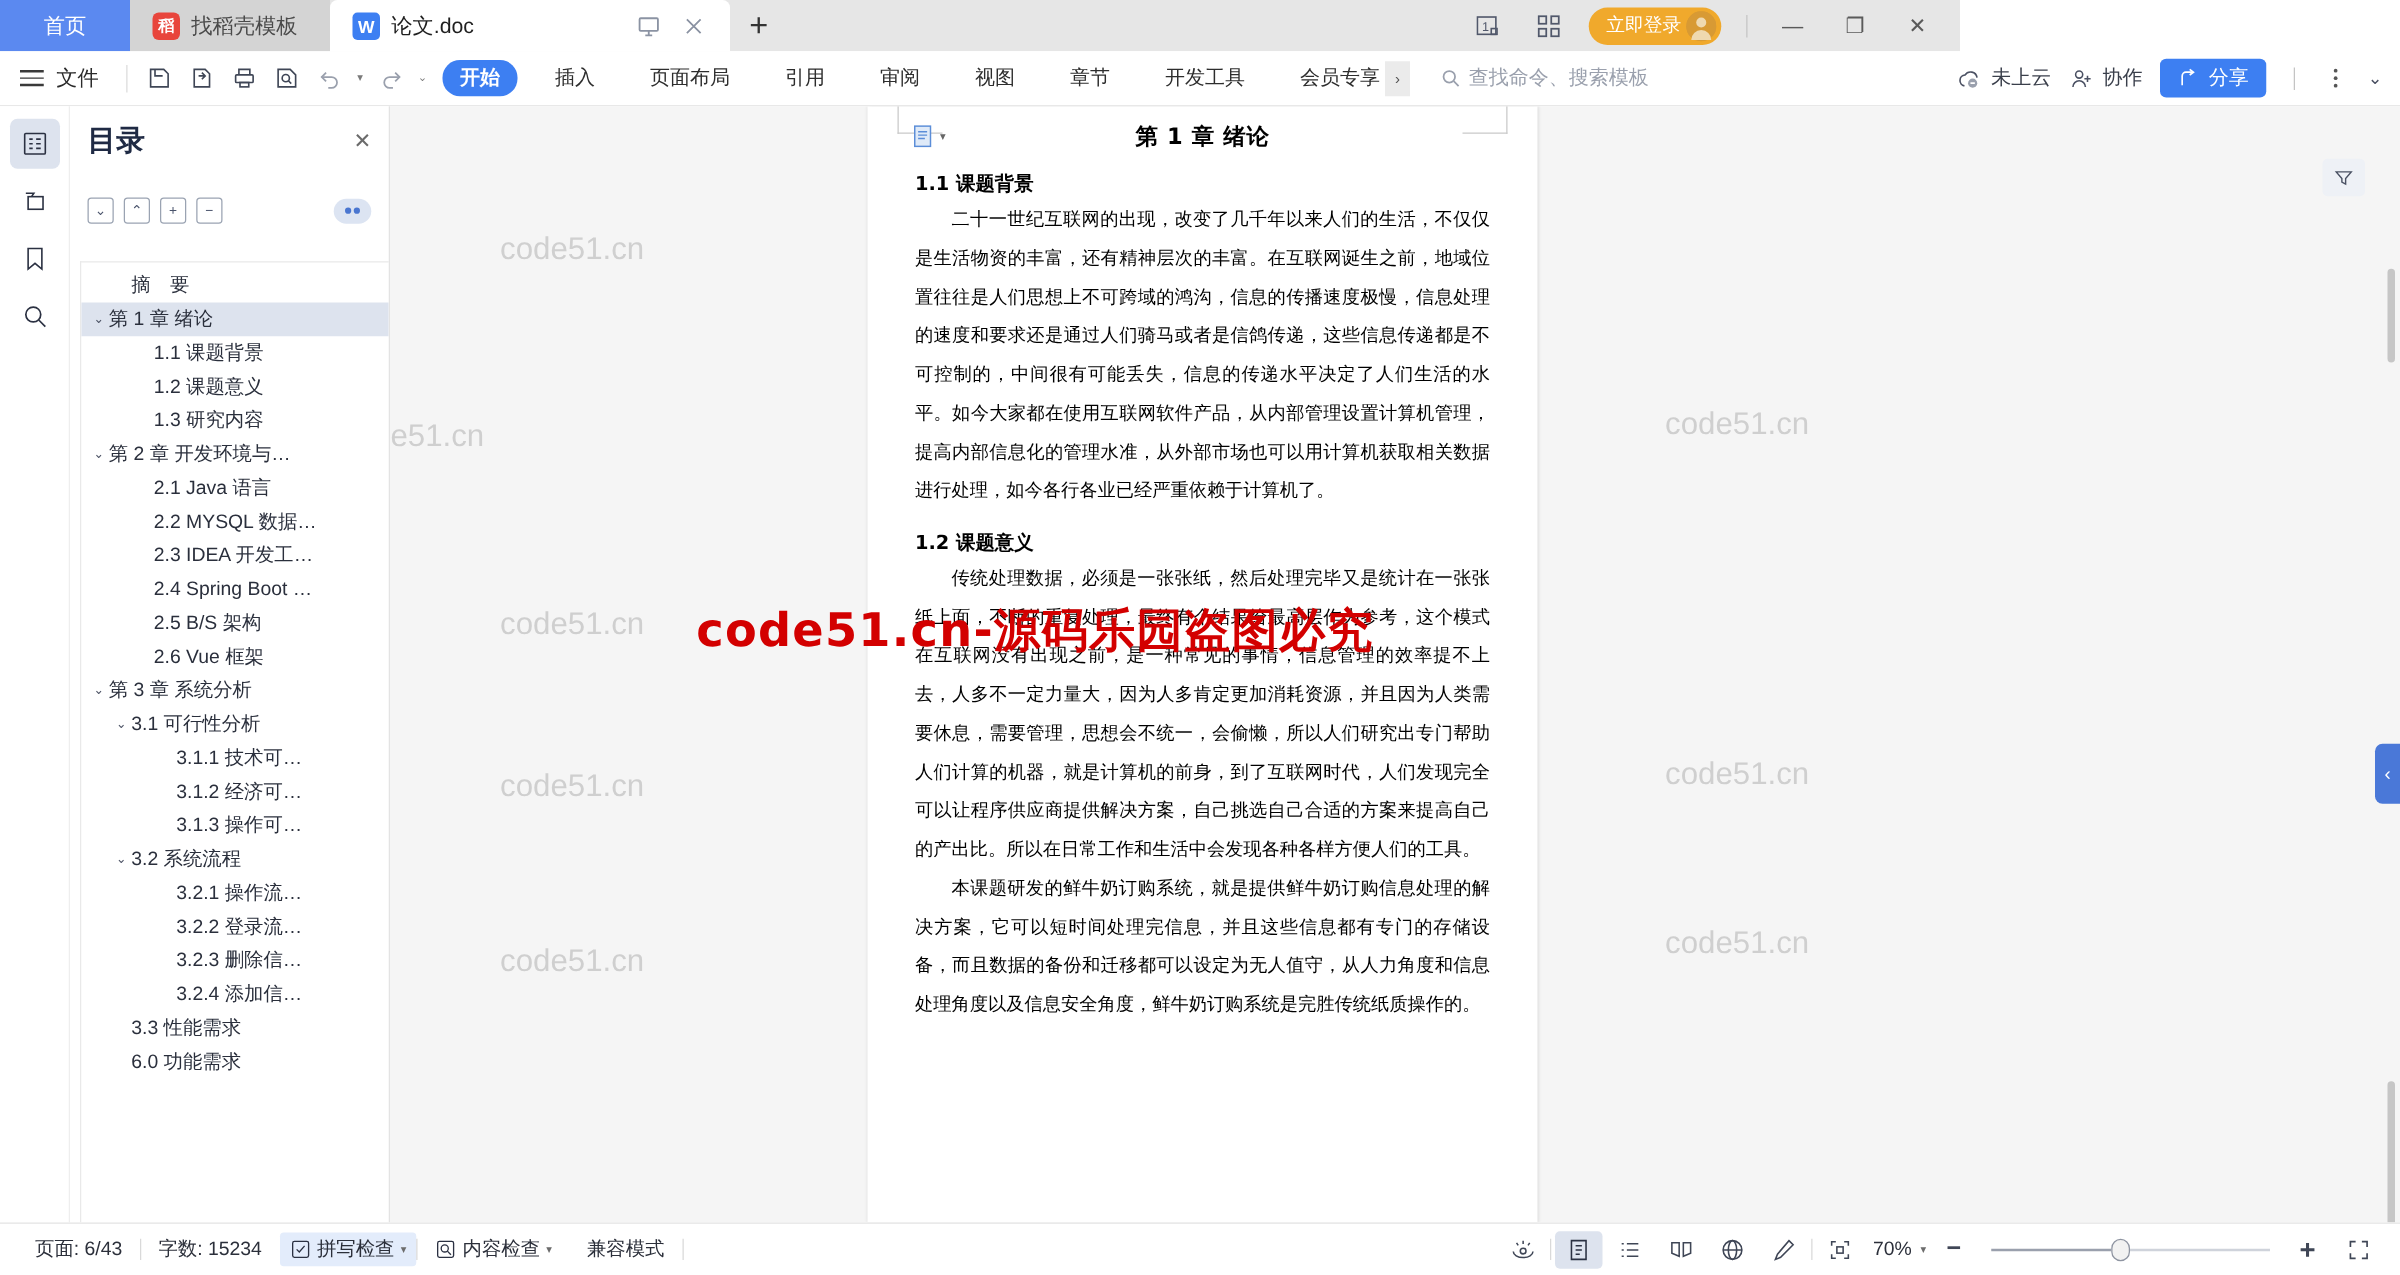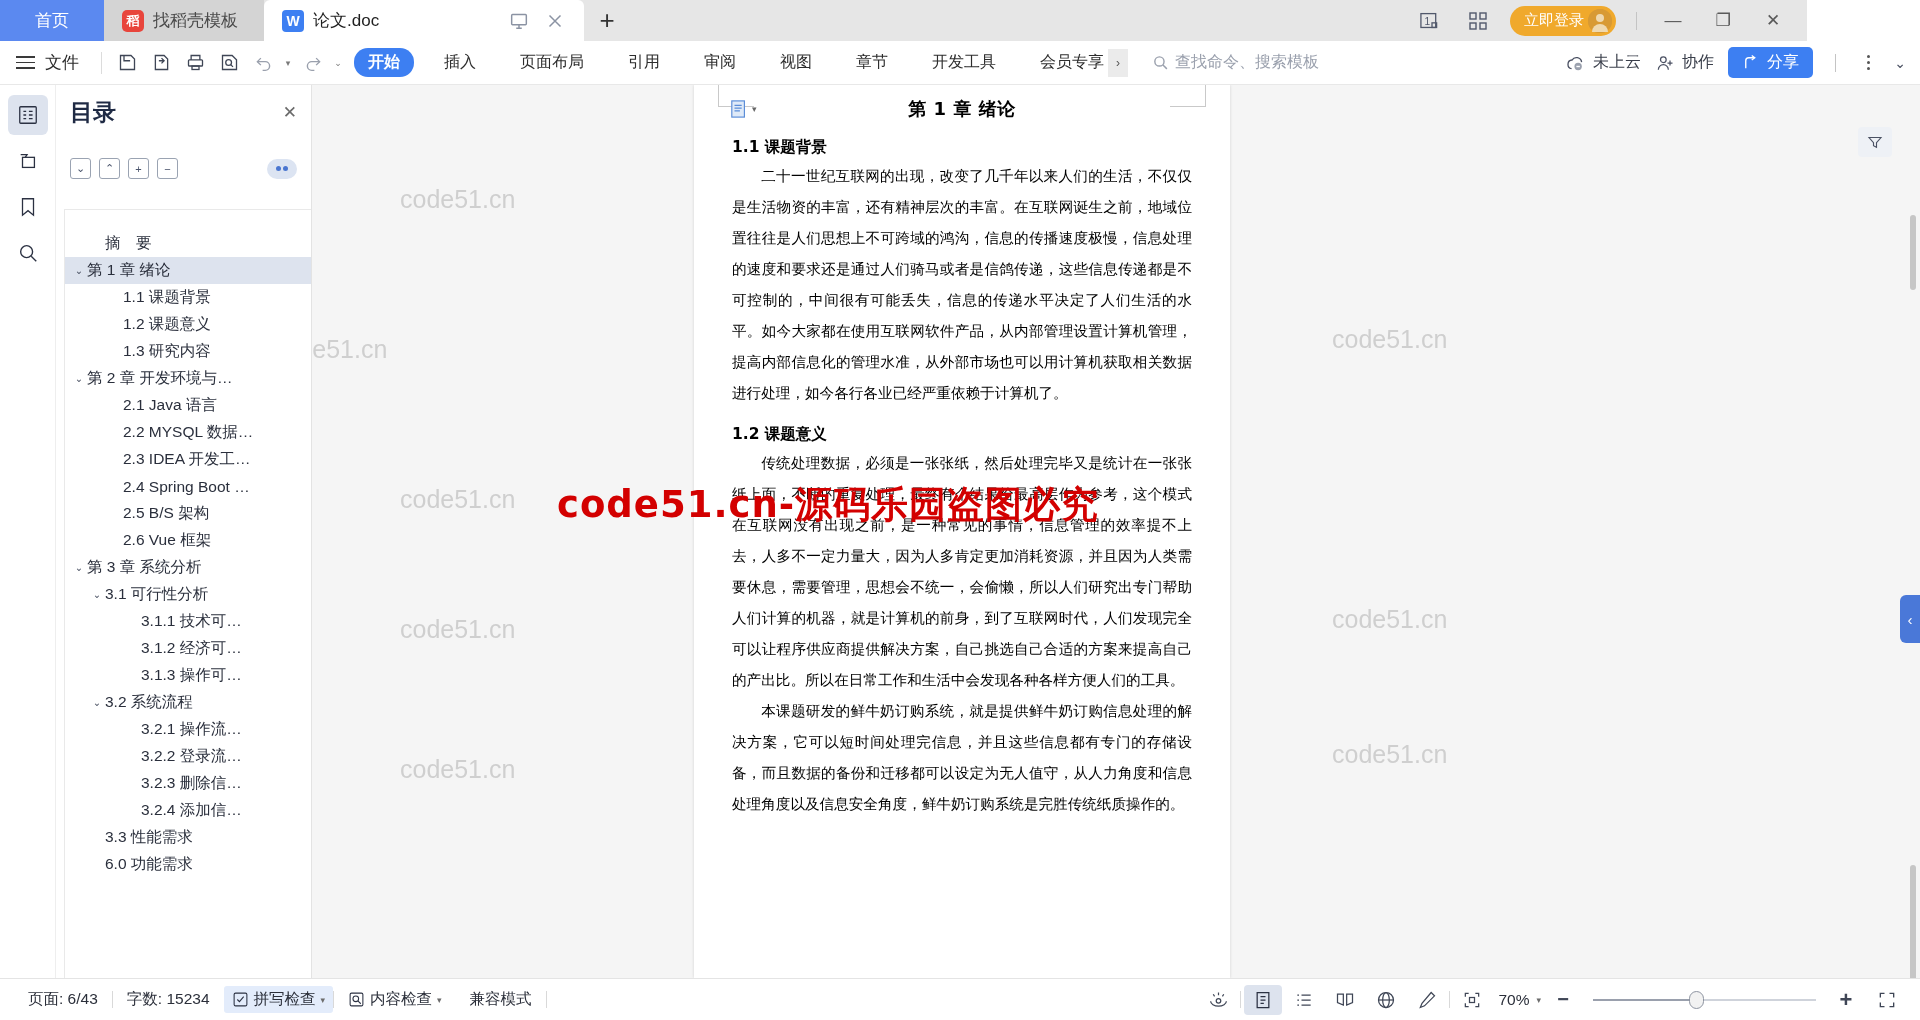--- a/index.html
+++ b/index.html
@@ -5,21 +5,21 @@
   * { box-sizing: border-box; margin: 0; padding: 0; }
   html, body {
     width: 1920px; height: 1020px;
     font-family: "Liberation Sans", "DejaVu Sans", sans-serif;
     background: #fff; overflow: hidden;
   }
   body { position: relative; }
 
   
   #tabbar {
-    position: absolute; left: 0; top: 0; width: 1807px; height: 41px;
+    position: absolute; left: 0; top: 0; width: 1568px; height: 41px;
     background: #e6e6e6; display: flex; align-items: stretch;
   }
   .tab {
     display: flex; align-items: center; gap: 9px;
     padding: 0 18px; height: 41px; font-size: 17px; color: #4a4a4a;
     position: relative; cursor: default;
   }
   .tab-home {
     background: #5b89f0; color: #fff; width: 104px;
     justify-content: center; font-size: 17px;
@@ -167,21 +167,21 @@
     color: #49536b; font-size: 11px;
   }
   .nt-pill {
     margin-left: auto; width: 30px; height: 20px; border-radius: 10px;
     background: #dce4f2; display: flex; align-items: center;
     justify-content: center;
   }
   .nt-pill i { width: 5px; height: 5px; border-radius: 50%; background:#4a76d0; display:block; margin:0 1px;}
   .toc {
     flex: 1; overflow: hidden; border-top: 1px solid #e9e9e9;
-    border-left: 1px solid #e9e9e9; margin-left: 8px; padding-top: 20px;
+    border-left: 1px solid #e9e9e9; margin-left: 8px; padding-top: 5px;
   }
   .toc-row {
     display: flex; align-items: center; height: 27px;
     font-size: 15.5px; color: #2a2f3c; white-space: nowrap; overflow: hidden;
     padding-right: 6px;
   }
   .toc-row.sel { background: #dde3ee; }
   .chev {
     width: 16px; flex: 0 0 16px; text-align: center; font-size: 10px;
     color: #4a5163;

